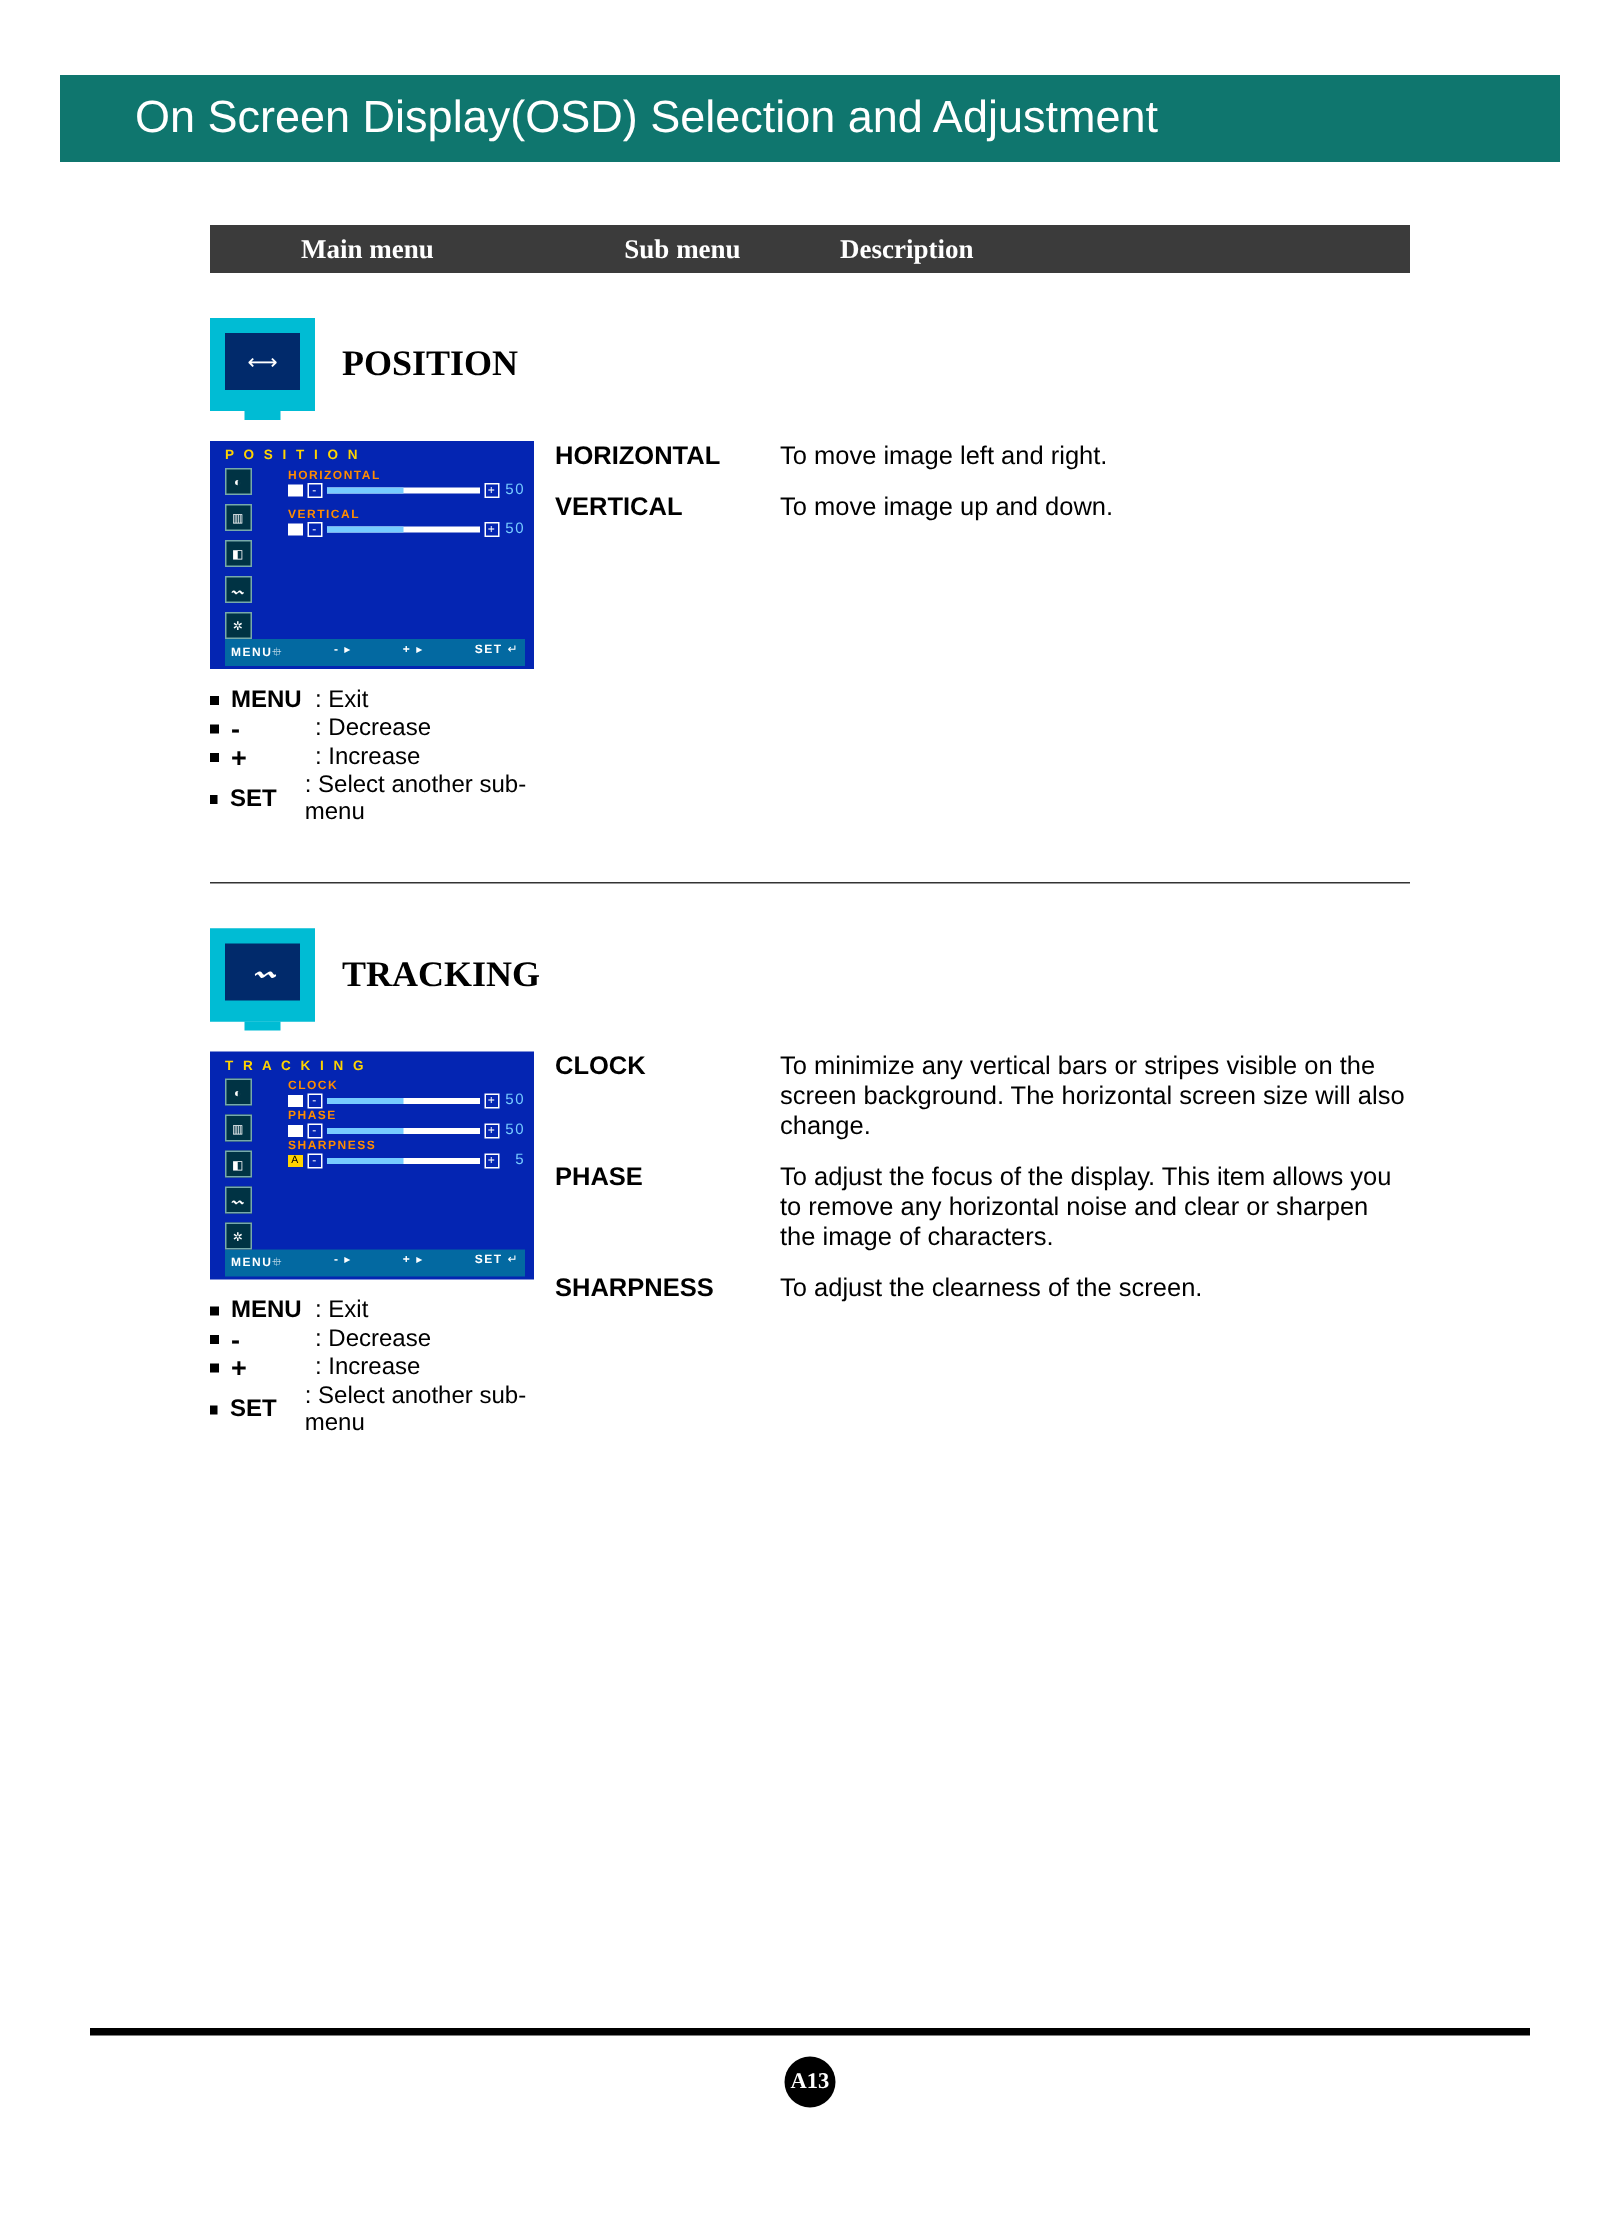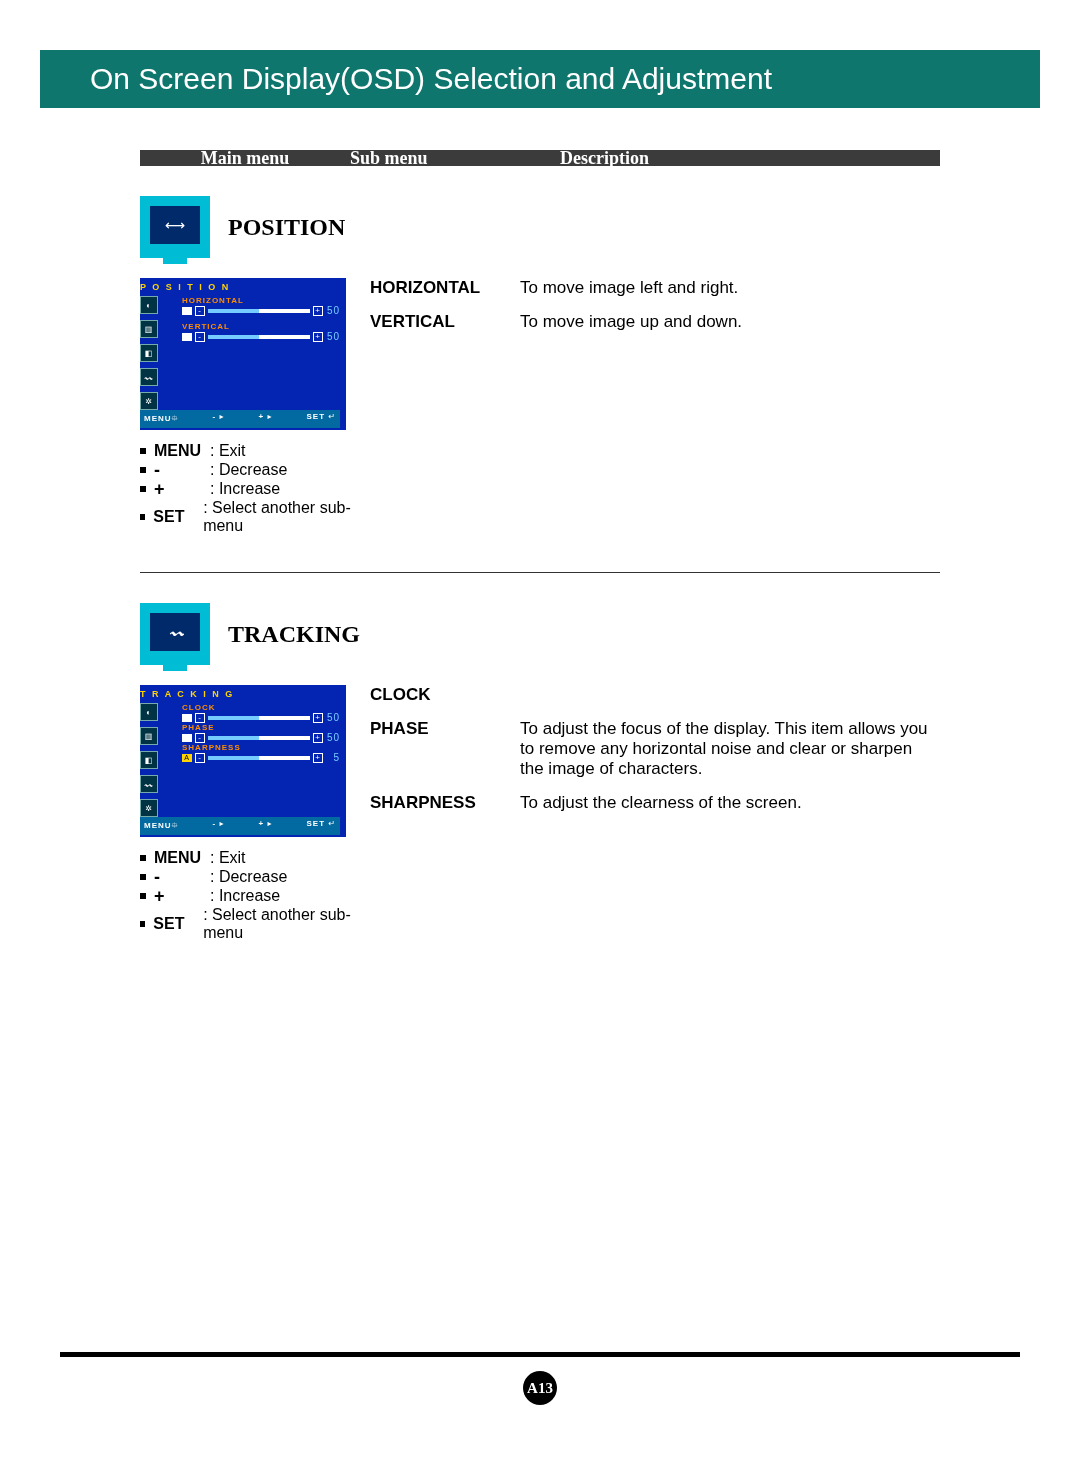--- a/index.html
+++ b/index.html
@@ -18,30 +18,30 @@
     align-items: center;
     padding-left: 50px;
   }
   .black-bar-title {
     color: #fff;
     font-size: 30px;
   }
   .col-header-row {
     background: #3b3b3b;
     color: #fff;
-    height: 16px;
+    height: 32px;
     margin: 0 140px 0 140px;
     display: flex;
     align-items: center;
     font-family: Georgia, serif;
     font-weight: bold;
     font-size: 18px;
   }
   .col-header-row > div:nth-child(1){ flex: 0 0 210px; text-align: center; }
-  .col-header-row > div:nth-child(2){ flex: 0 0 210px; text-align: left; }
+  .col-header-row > div:nth-child(2){ flex: 0 0 210px; text-align: center; }
   .col-header-row > div:nth-child(3){ flex: 1; }
 
   .content-wrap { margin: 0 140px; padding-top: 30px; }
 
   .section-head { display: flex; align-items: center; gap: 18px; margin-bottom: 20px; }
   .mon-icon {
     width: 62px; height: 54px; border: 4px double #00bcd4; background: #00bcd4;
     position: relative;
   }
   .mon-icon::after{
@@ -55,21 +55,21 @@
   }
   .section-title {
     font-family: Georgia, "Times New Roman", serif;
     font-weight: bold;
     font-size: 24px;
   }
 
   
   .osd {
     width: 200px; background:#0425b2; color:#fff; font-size:10px;
-    padding:4px 6px 2px 0; font-family: Arial, sans-serif;
+    padding:4px 6px 2px 10px; font-family: Arial, sans-serif;
     letter-spacing:1px;
   }
   .osd .osd-title{ color:#ffd400; font-weight:bold; font-size:9px; margin-bottom:4px; letter-spacing:2px;}
   .osd .side{ width:16px; display:flex; flex-direction:column; gap:6px; float:left; margin-right:4px;}
   .osd .side .ic{ width:16px;height:16px;border:1px solid #7aa; background:#034; font-size:8px; display:flex;align-items:center;justify-content:center;}
   .osd .body{ margin-left:22px; }
   .osd .lab{ color:#ff8c00; font-size:8px; font-weight:bold; letter-spacing:1px;}
   .osd .bar{ display:flex; align-items:center; gap:3px; }
   .osd .bar .knob{ width:10px;height:8px;background:#fff;}
   .osd .bar .track{ flex:1;height:4px;background:#fff; position:relative;}
@@ -276,20 +276,21 @@
             <span class="bullet"></span>
             <span class="k">SET</span>
             <span>: Select another sub-menu</span>
           </div>
       </div>
     </div>
 
     <div class="desc-table">
       <div class="drow">
         <div class="dlabel">CLOCK</div>
+        <div>To minimize any vertical bars or stripes visible on the screen background. The horizontal screen size will also change.</div>
       </div>
       <div class="drow">
         <div class="dlabel">PHASE</div>
         <div>To adjust the focus of the display. This item allows you to remove any horizontal noise and clear or sharpen the image of characters.</div>
       </div>
       <div class="drow">
         <div class="dlabel">SHARPNESS</div>
         <div>To adjust the clearness of the screen.</div>
       </div>
     </div>

